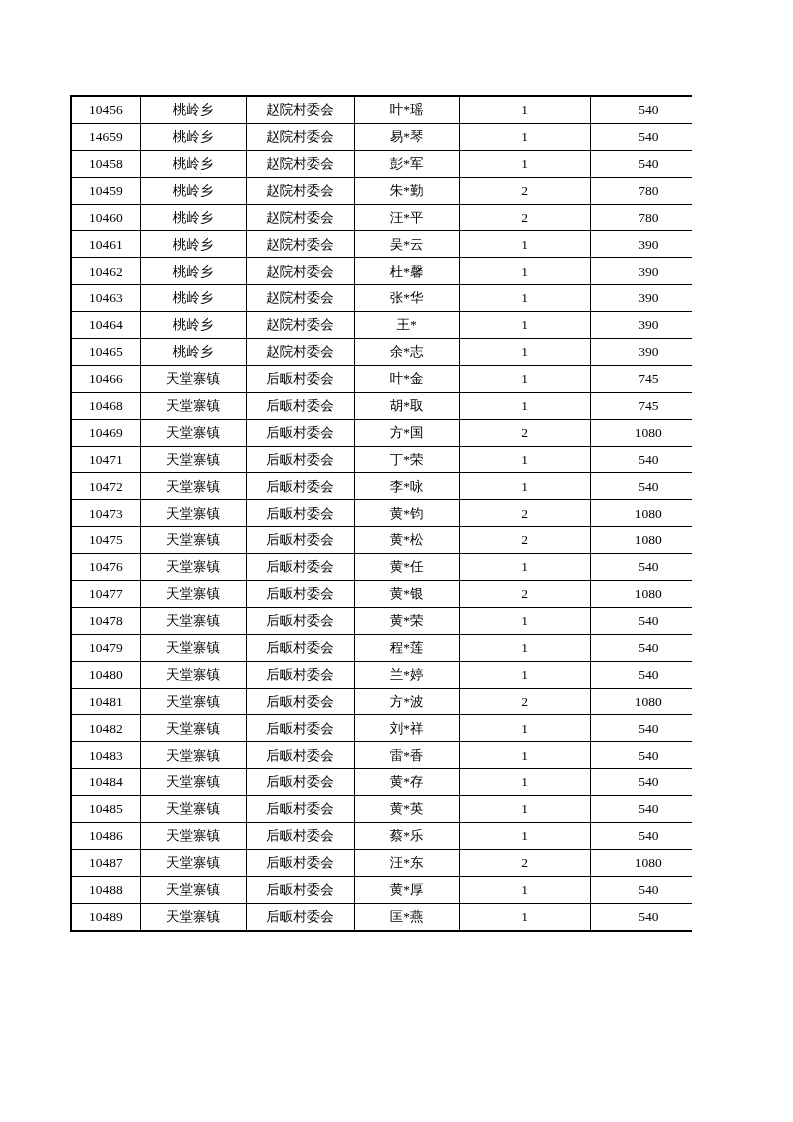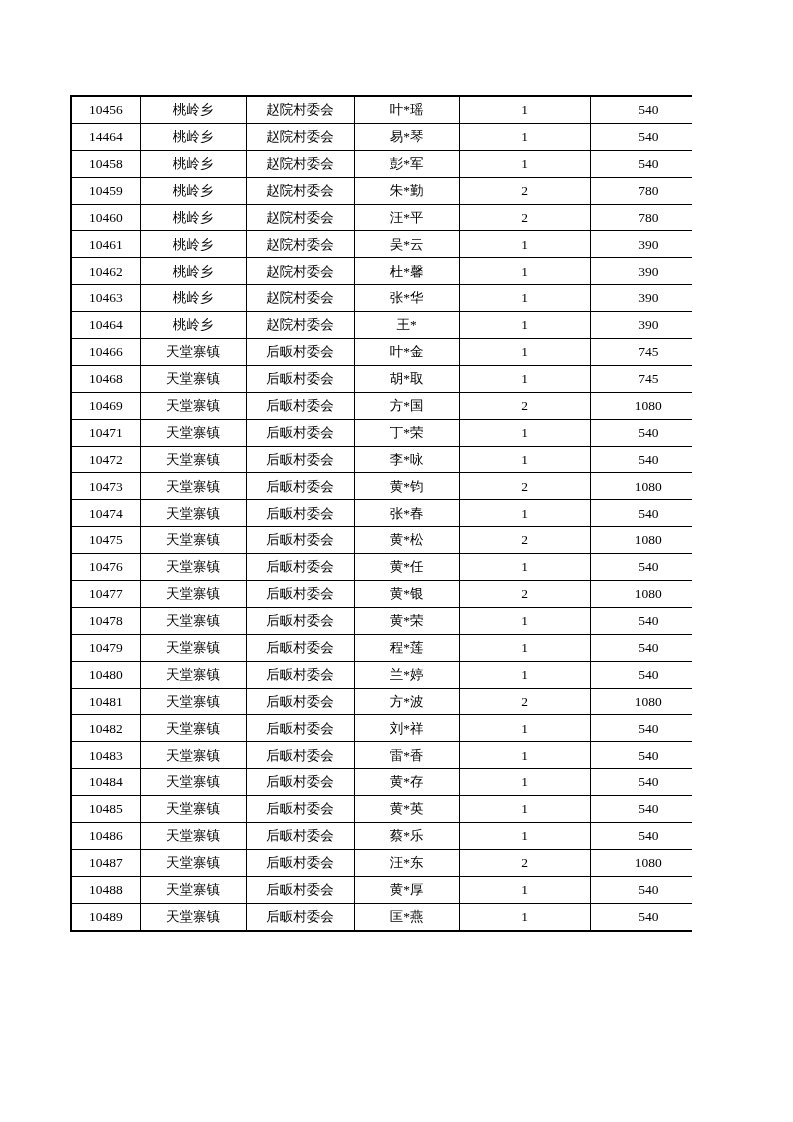--- a/index.html
+++ b/index.html
@@ -59,21 +59,21 @@
     <tbody>
         <tr>
           <td>10456</td>
           <td>桃岭乡</td>
           <td>赵院村委会</td>
           <td>叶*瑶</td>
           <td>1</td>
           <td>540</td>
         </tr>
         <tr>
-          <td>14464</td>
+          <td>14659</td>
           <td>桃岭乡</td>
           <td>赵院村委会</td>
           <td>易*琴</td>
           <td>1</td>
           <td>540</td>
         </tr>
         <tr>
           <td>10458</td>
           <td>桃岭乡</td>
           <td>赵院村委会</td>
@@ -123,20 +123,28 @@
         </tr>
         <tr>
           <td>10464</td>
           <td>桃岭乡</td>
           <td>赵院村委会</td>
           <td>王*</td>
           <td>1</td>
           <td>390</td>
         </tr>
         <tr>
+          <td>10465</td>
+          <td>桃岭乡</td>
+          <td>赵院村委会</td>
+          <td>余*志</td>
+          <td>1</td>
+          <td>390</td>
+        </tr>
+        <tr>
           <td>10466</td>
           <td>天堂寨镇</td>
           <td>后畈村委会</td>
           <td>叶*金</td>
           <td>1</td>
           <td>745</td>
         </tr>
         <tr>
           <td>10468</td>
           <td>天堂寨镇</td>
@@ -169,28 +177,20 @@
           <td>1</td>
           <td>540</td>
         </tr>
         <tr>
           <td>10473</td>
           <td>天堂寨镇</td>
           <td>后畈村委会</td>
           <td>黄*钧</td>
           <td>2</td>
           <td>1080</td>
-        </tr>
-        <tr>
-          <td>10474</td>
-          <td>天堂寨镇</td>
-          <td>后畈村委会</td>
-          <td>张*春</td>
-          <td>1</td>
-          <td>540</td>
         </tr>
         <tr>
           <td>10475</td>
           <td>天堂寨镇</td>
           <td>后畈村委会</td>
           <td>黄*松</td>
           <td>2</td>
           <td>1080</td>
         </tr>
         <tr>

